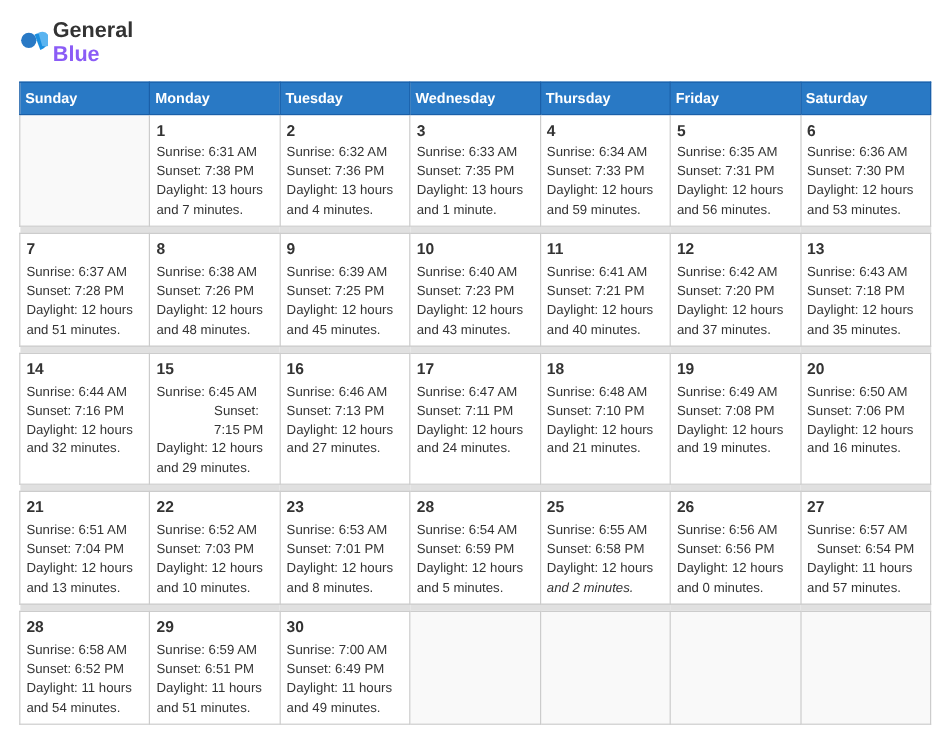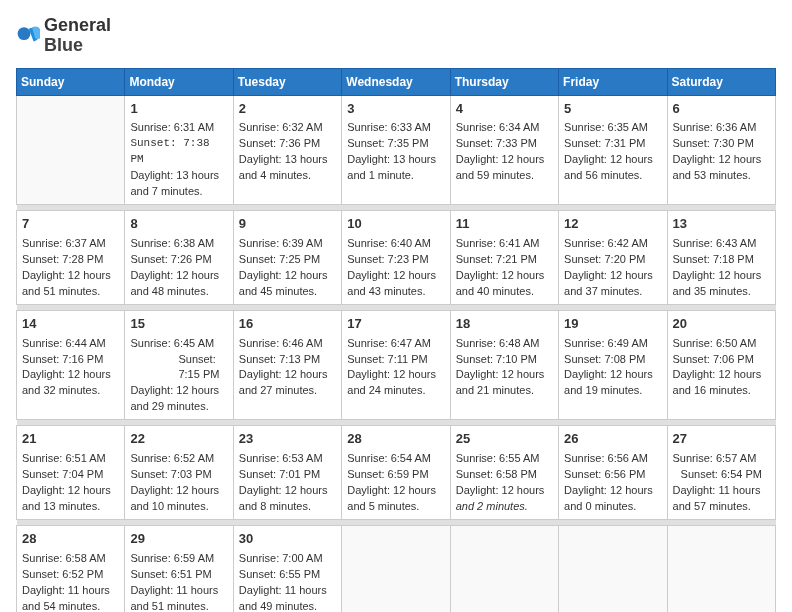--- a/index.html
+++ b/index.html
@@ -87,21 +87,21 @@
 
 <div class="header">
   <div class="logo">
     <svg class="logo-icon" viewBox="0 0 30 30" xmlns="http://www.w3.org/2000/svg">
       <circle cx="10" cy="12" r="8" fill="#2979c5"></circle>
       <path d="M16 6 Q24 2 28 10 Q32 18 22 22 Z" fill="#1a8fe0"></path>
       <path d="M20 4 Q30 0 32 12 Q34 20 24 18 Z" fill="#5ab4f0"></path>
     </svg>
     <div class="logo-text">
       <div>General</div>
-      <div style="color:#404040;">Blue</div>
+      <div style="color:#8b5cf6;">Blue</div>
     </div>
   </div>
 </div>
 
 <table>
   <thead>
     <tr>
     <th>Sunday</th>
         <th>Monday</th>
         <th>Tuesday</th>
@@ -110,21 +110,21 @@
         <th>Friday</th>
         <th>Saturday</th>
       </tr>
   </thead>
   <tbody id="calendar-body">
   <tr>
         <td class="empty"></td>
         <td>
           <span class="day-num">1</span>
           <span style="display: block;">Sunrise: 6:31 AM</span>
-          <span style="display: block; font-family: Liberation Mono, monospace;">Sunset: 7:38 PM</span>
+          <span style="display: block;">Sunset: 7:38 PM</span>
           <span style="display: block;">Daylight: 13 hours</span>
           <span style="display: block;">and 7 minutes.</span>
         </td>
         <td>
           <span class="day-num">2</span>
           <span style="display: block;">Sunrise: 6:32 AM</span>
           <span style="display: block;">Sunset: 7:36 PM</span>
           <span style="display: block;">Daylight: 13 hours</span>
           <span style="display: block;">and 4 minutes.</span>
         </td>
@@ -357,21 +357,21 @@
         <td>
           <span class="day-num">29</span>
           <span style="display: block;">Sunrise: 6:59 AM</span>
           <span style="display: block;">Sunset: 6:51 PM</span>
           <span style="display: block;">Daylight: 11 hours</span>
           <span style="display: block;">and 51 minutes.</span>
         </td>
         <td>
           <span class="day-num">30</span>
           <span style="display: block;">Sunrise: 7:00 AM</span>
-          <span style="display: block;">Sunset: 6:55 PM</span>
+          <span style="display: block;">Sunset: 6:49 PM</span>
           <span style="display: block;">Daylight: 11 hours</span>
           <span style="display: block;">and 49 minutes.</span>
         </td>
         <td class="empty"></td>
         <td class="empty"></td>
         <td class="empty"></td>
         <td class="empty"></td>
       </tr>
     </tbody>
 </table>

